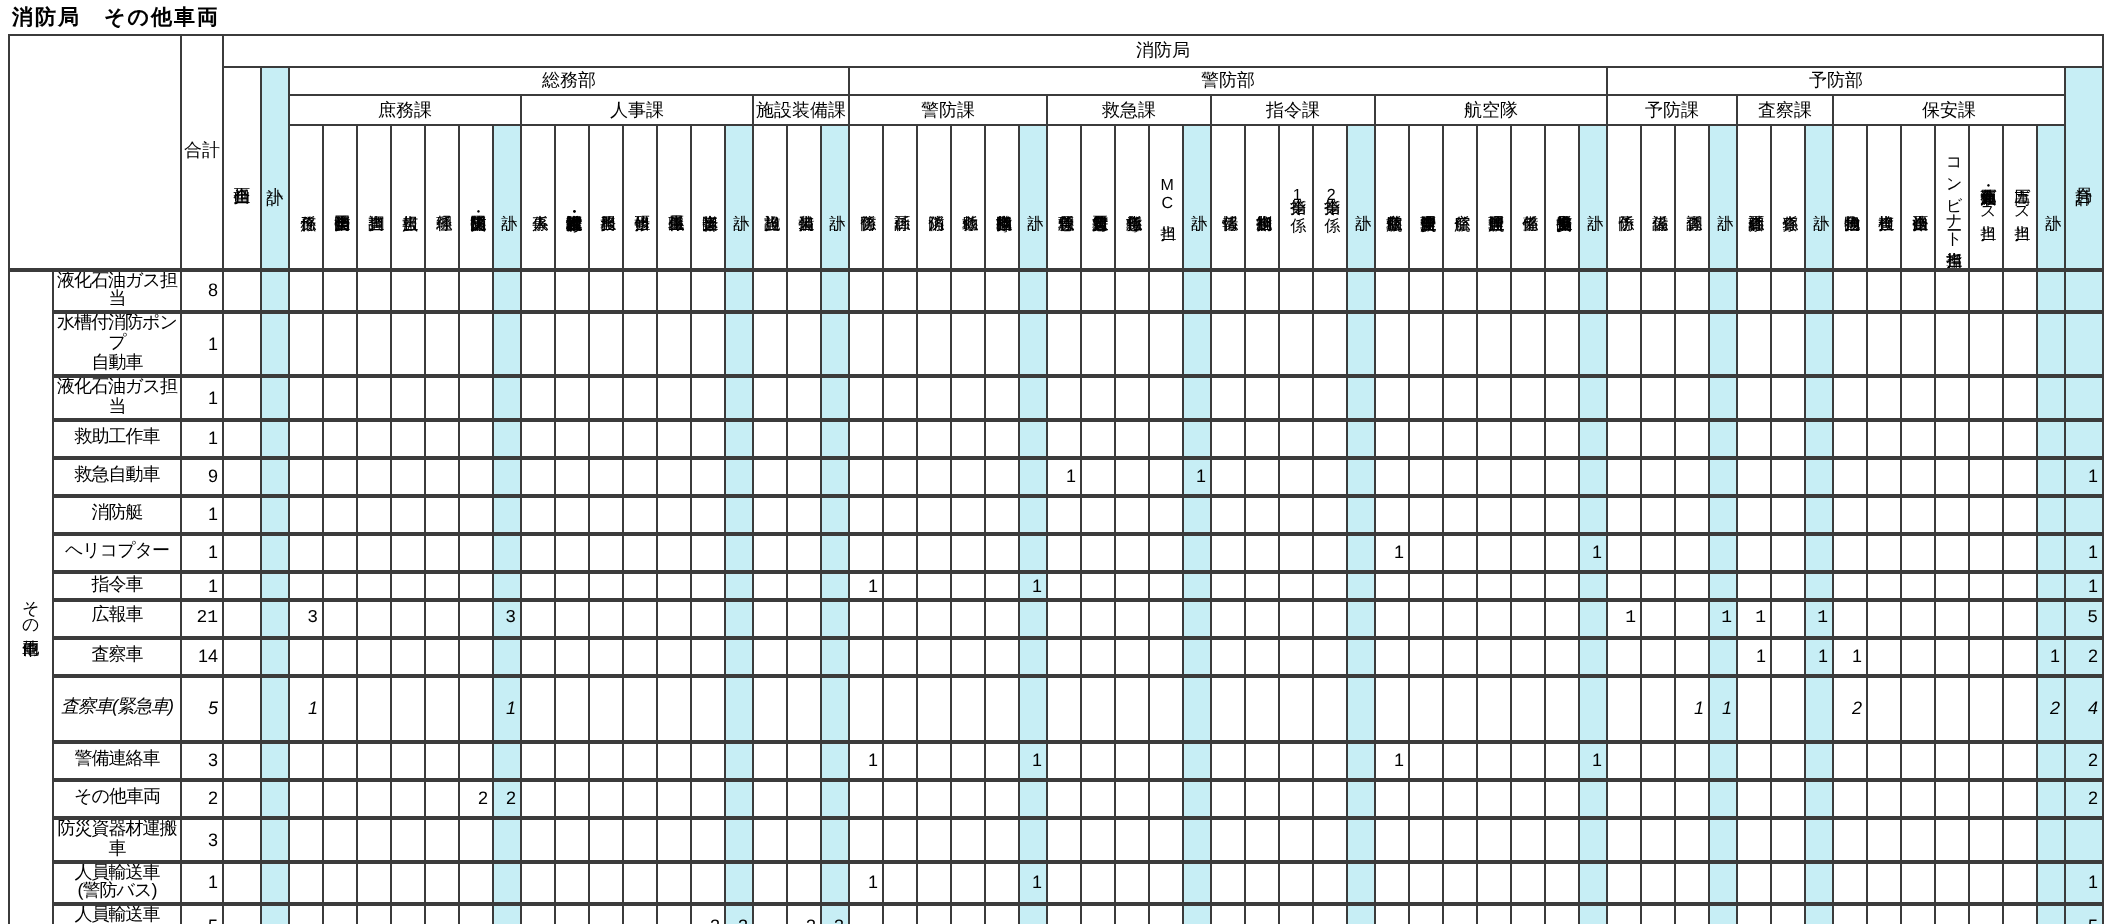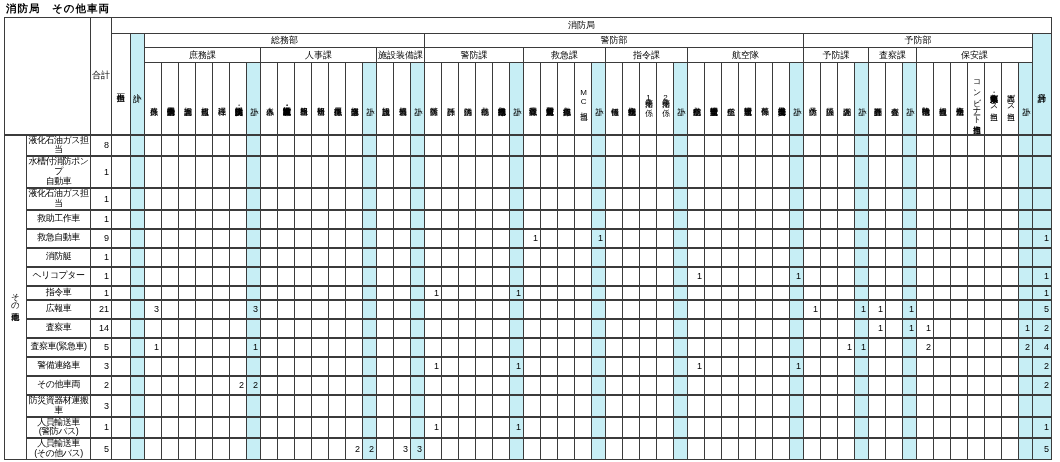--- a/index.html
+++ b/index.html
@@ -652,21 +652,21 @@
         <td class="num sub"></td>
         <td class="num"></td>
         <td class="num"></td>
         <td class="num"></td>
         <td class="num"></td>
         <td class="num"></td>
         <td class="num"></td>
         <td class="num sub"></td>
         <td class="num sub">1</td>
       </tr>
-      <tr style="height: 19px;">
+      <tr style="height: 19px; font-family: Liberation Mono, monospace;">
         <td class="name">広報車</td>
         <td class="num">21</td>
         <td class="num"></td>
         <td class="num sub"></td>
         <td class="num">3</td>
         <td class="num"></td>
         <td class="num"></td>
         <td class="num"></td>
         <td class="num"></td>
         <td class="num"></td>
@@ -774,21 +774,21 @@
         <td class="num sub">1</td>
         <td class="num">1</td>
         <td class="num"></td>
         <td class="num"></td>
         <td class="num"></td>
         <td class="num"></td>
         <td class="num"></td>
         <td class="num sub">1</td>
         <td class="num sub">2</td>
       </tr>
-      <tr style="height: 19px;">
+      <tr style="height: 33px; font-style: italic;">
         <td class="name">査察車(緊急車)</td>
         <td class="num">5</td>
         <td class="num"></td>
         <td class="num sub"></td>
         <td class="num">1</td>
         <td class="num"></td>
         <td class="num"></td>
         <td class="num"></td>
         <td class="num"></td>
         <td class="num"></td>

